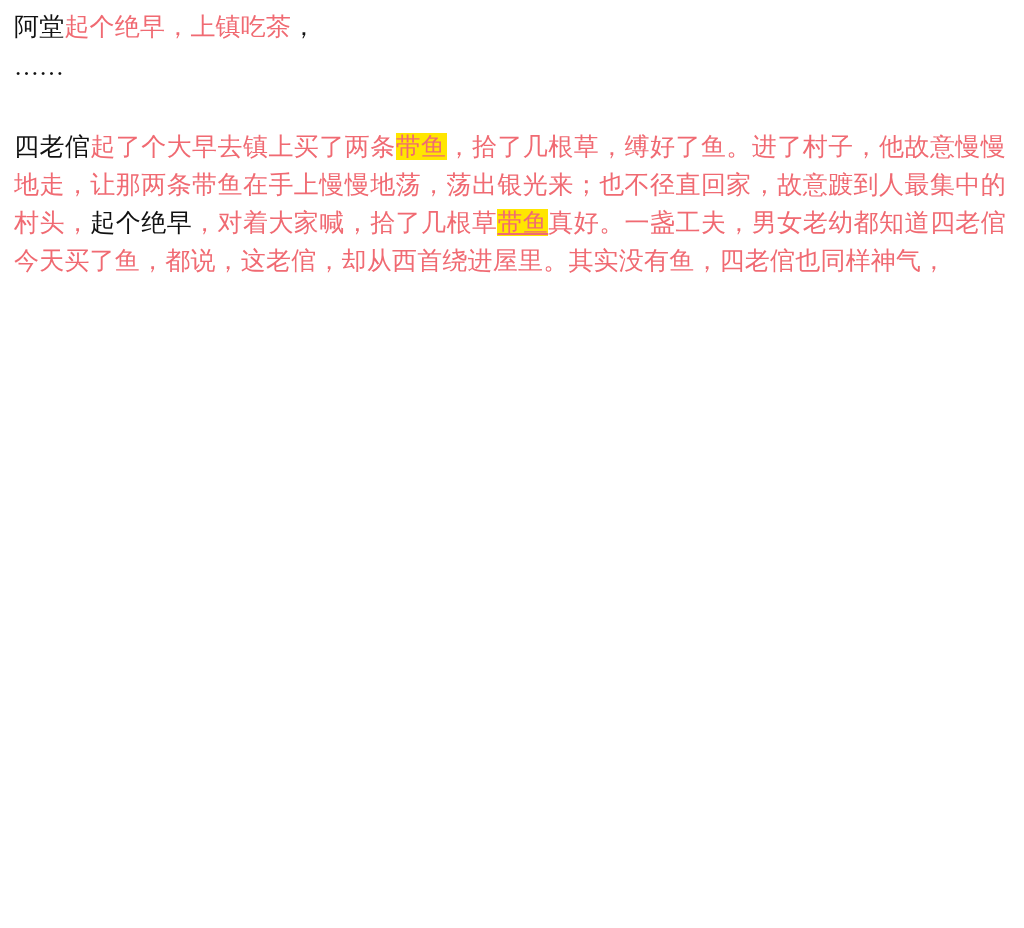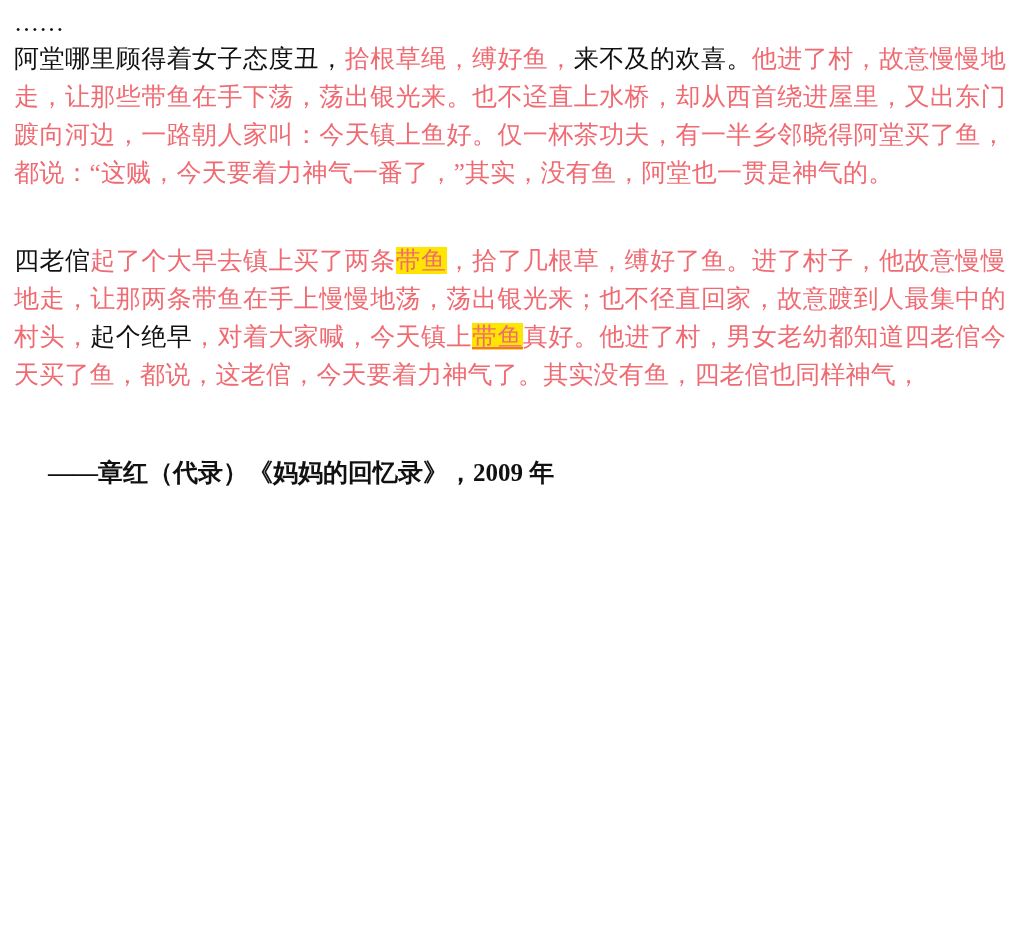--- a/index.html
+++ b/index.html
@@ -55,30 +55,29 @@
     line-height: 30px;
     color: #111111;
     margin: 0 0 2px 0;
   }
 </style>
 </head>
 <body>
 
 <div class="page">
 
+  <p class="para"><span class="blk">阿堂</span><span class="red">起个绝早，上镇吃茶</span><span class="blk">，</span></p>
 
   <p class="ellip">……</p>
 
-  <p class="para"><span class="blk">阿堂哪里顾得着女子态度丑，</span><span class="red">拾根草绳，缚好鱼，</span><span class="blk">来不及的欢喜。</span><span class="red">他进了村，故意慢慢地走，让那些带鱼在手下荡，荡出银光来。也不迳直上水桥，却从西首绕进屋里，又出东门踱向河边，一路朝人家叫：今天镇上鱼好。仅一杯茶功夫，有一半乡邻晓得阿堂买了鱼，都说：“这贼，今天要着力神气一番了，”其实，没有鱼，阿堂也一贯是神气的。</span></p>
 
   <div class="gap-sm"></div>
 
   <div class="gap-lg"></div>
-  <p class="para"><span class="blk">四老倌</span><span class="red">起了个大早去镇上买了两条</span><span class="hl">带鱼</span><span class="red">，拾了几根草，缚好了鱼。进了村子，他故意慢慢地走，让那两条带鱼在手上慢慢地荡，荡出银光来；也不径直回家，故意踱到人最集中的村头，</span><span class="blk">起个绝早</span><span class="red">，对着大家喊，今天镇上</span><span class="hl-u">带鱼</span><span class="red">真好。他进了村，男女老幼都知道四老倌今天买了鱼，都说，这老倌，今天要着力神气了。其实没有鱼，四老倌也同样神气，</span></p>
+  <p class="para"><span class="blk">四老倌</span><span class="red">起了个大早去镇上买了两条</span><span class="hl">带鱼</span><span class="red">，拾了几根草，缚好了鱼。进了村子，他故意慢慢地走，让那两条带鱼在手上慢慢地荡，荡出银光来；也不径直回家，故意踱到人最集中的村头，</span><span class="blk">起个绝早</span><span class="red">，对着大家喊，拾了几根草</span><span class="hl-u">带鱼</span><span class="red">真好。一盏工夫，男女老幼都知道四老倌今天买了鱼，都说，这老倌，却从西首绕进屋里。其实没有鱼，四老倌也同样神气，</span></p>
 
   <div class="gap-sm"></div>
 
   <div class="gap-lg"></div>
 
   <div class="gap-sm"></div>
-  <p class="cite">——章红（代录）《妈妈的回忆录》，2009 年</p>
 
 </div>
 
 </body></html>

